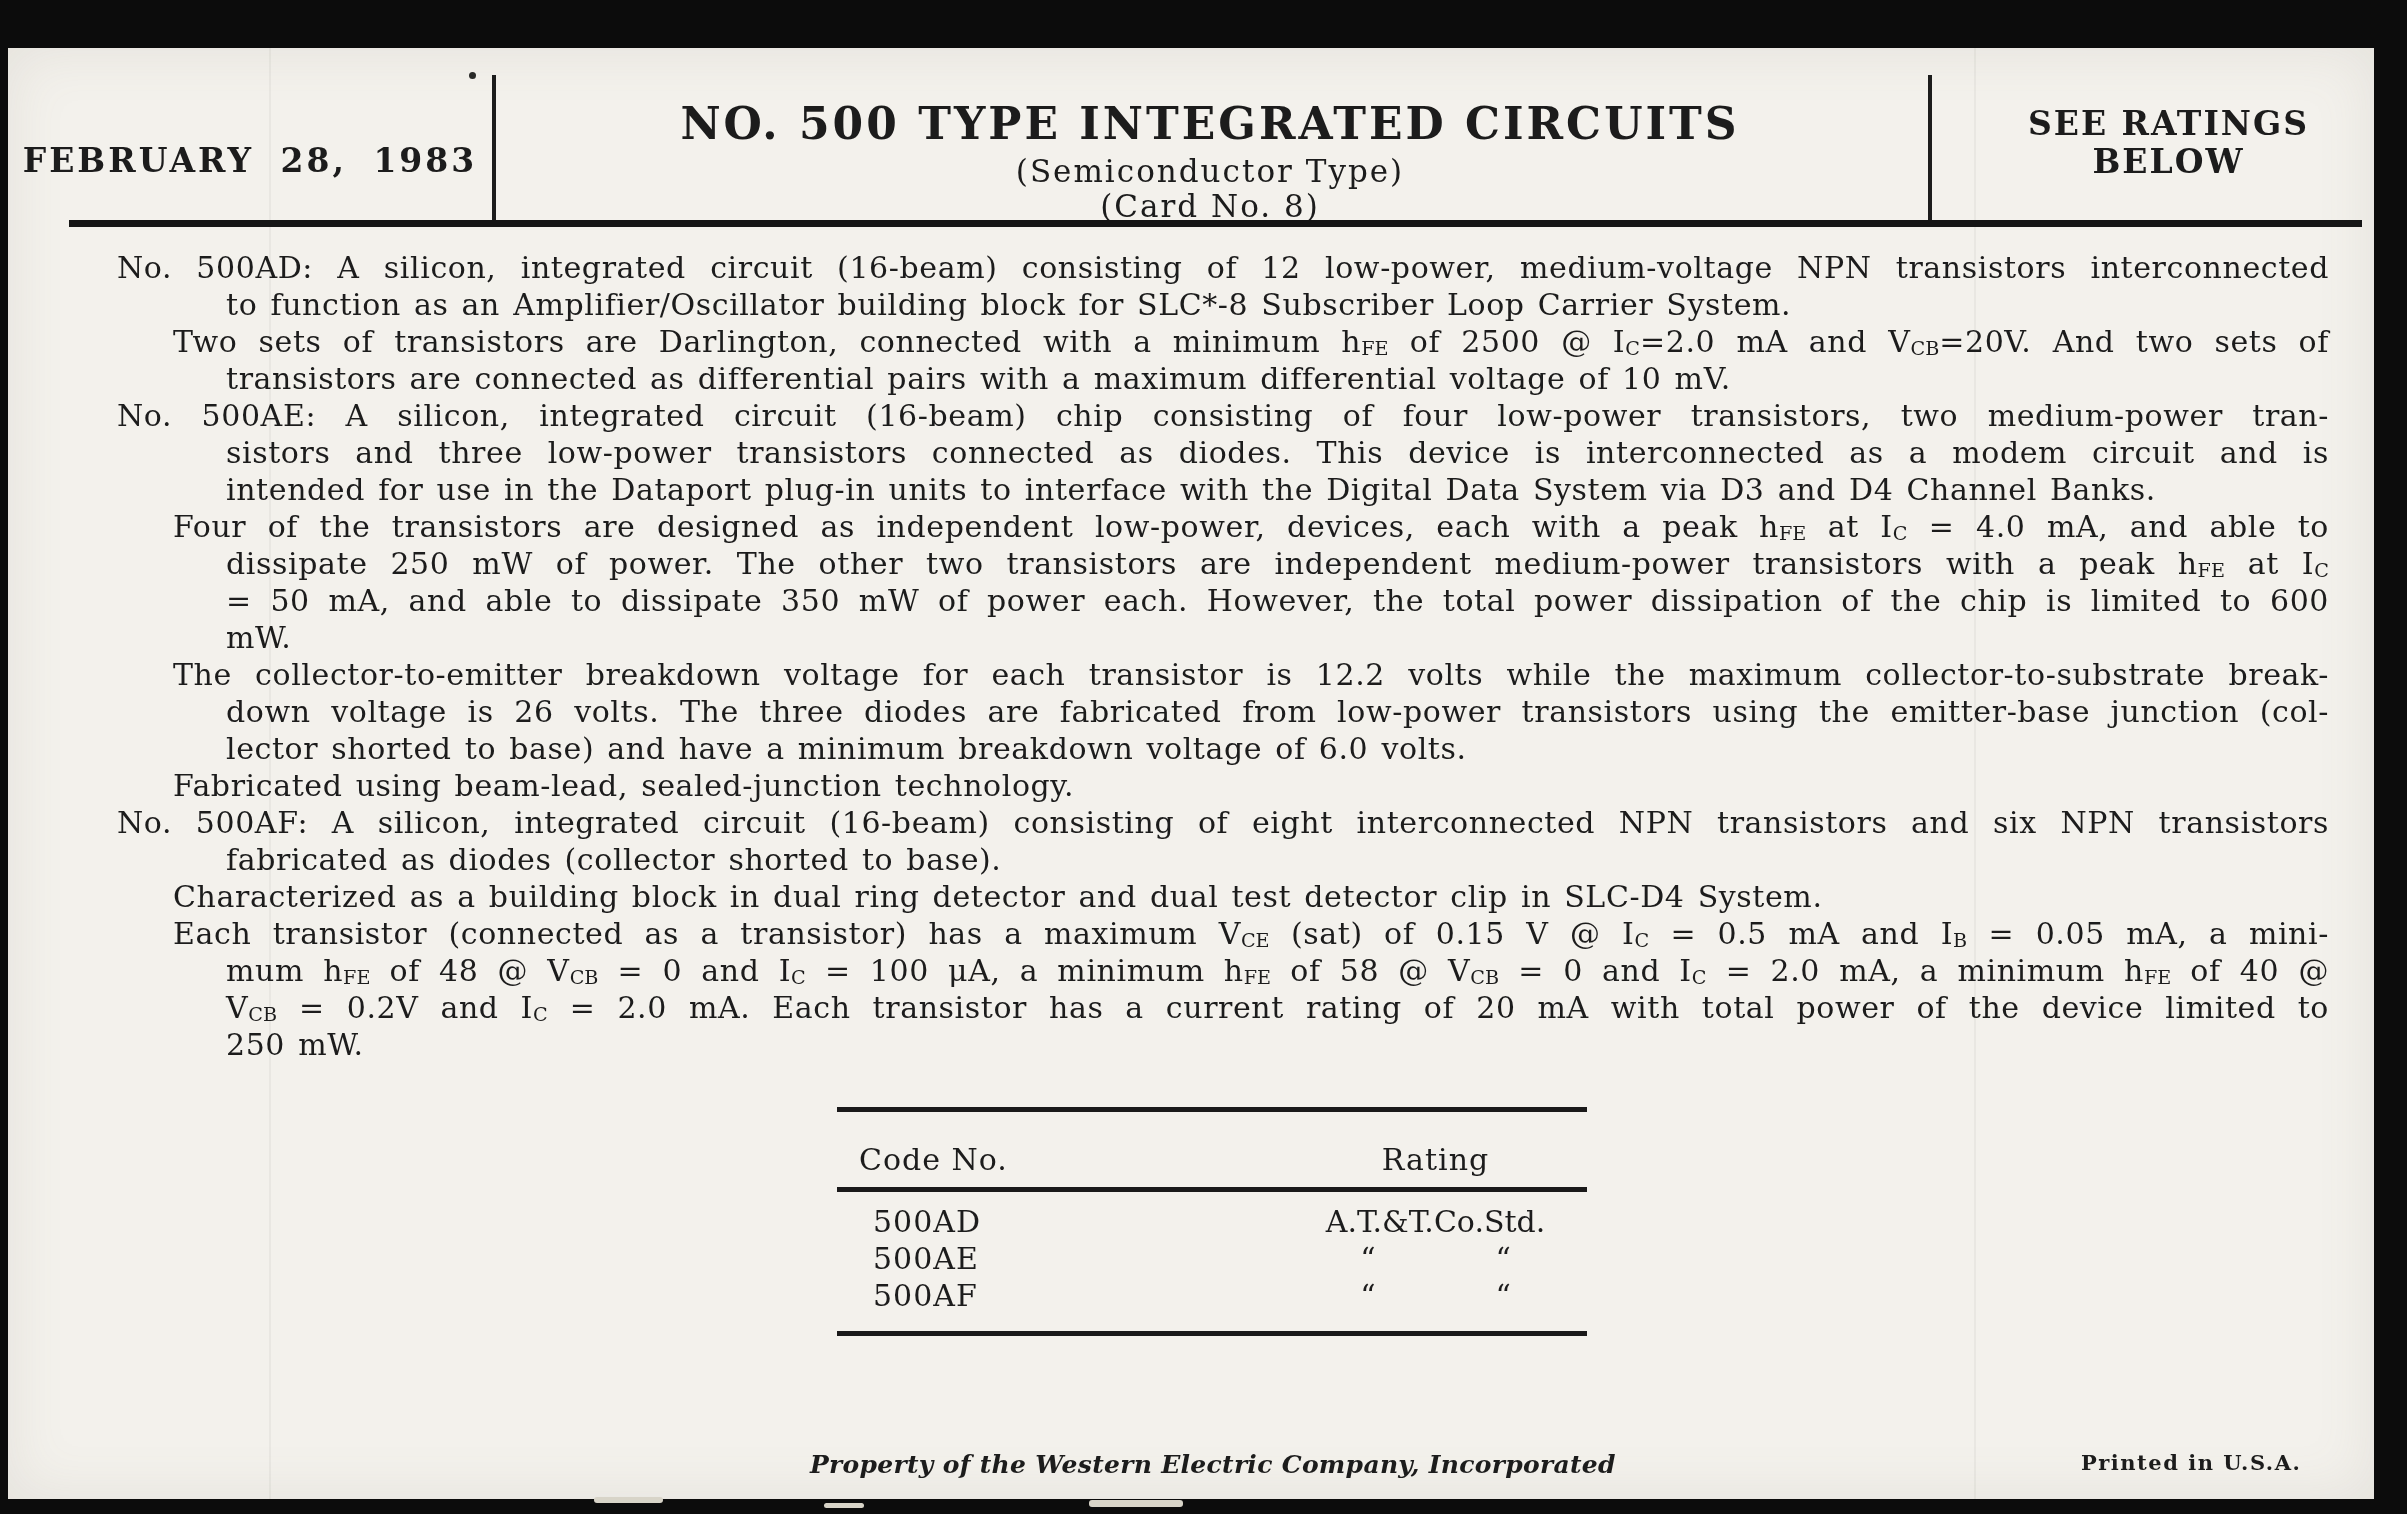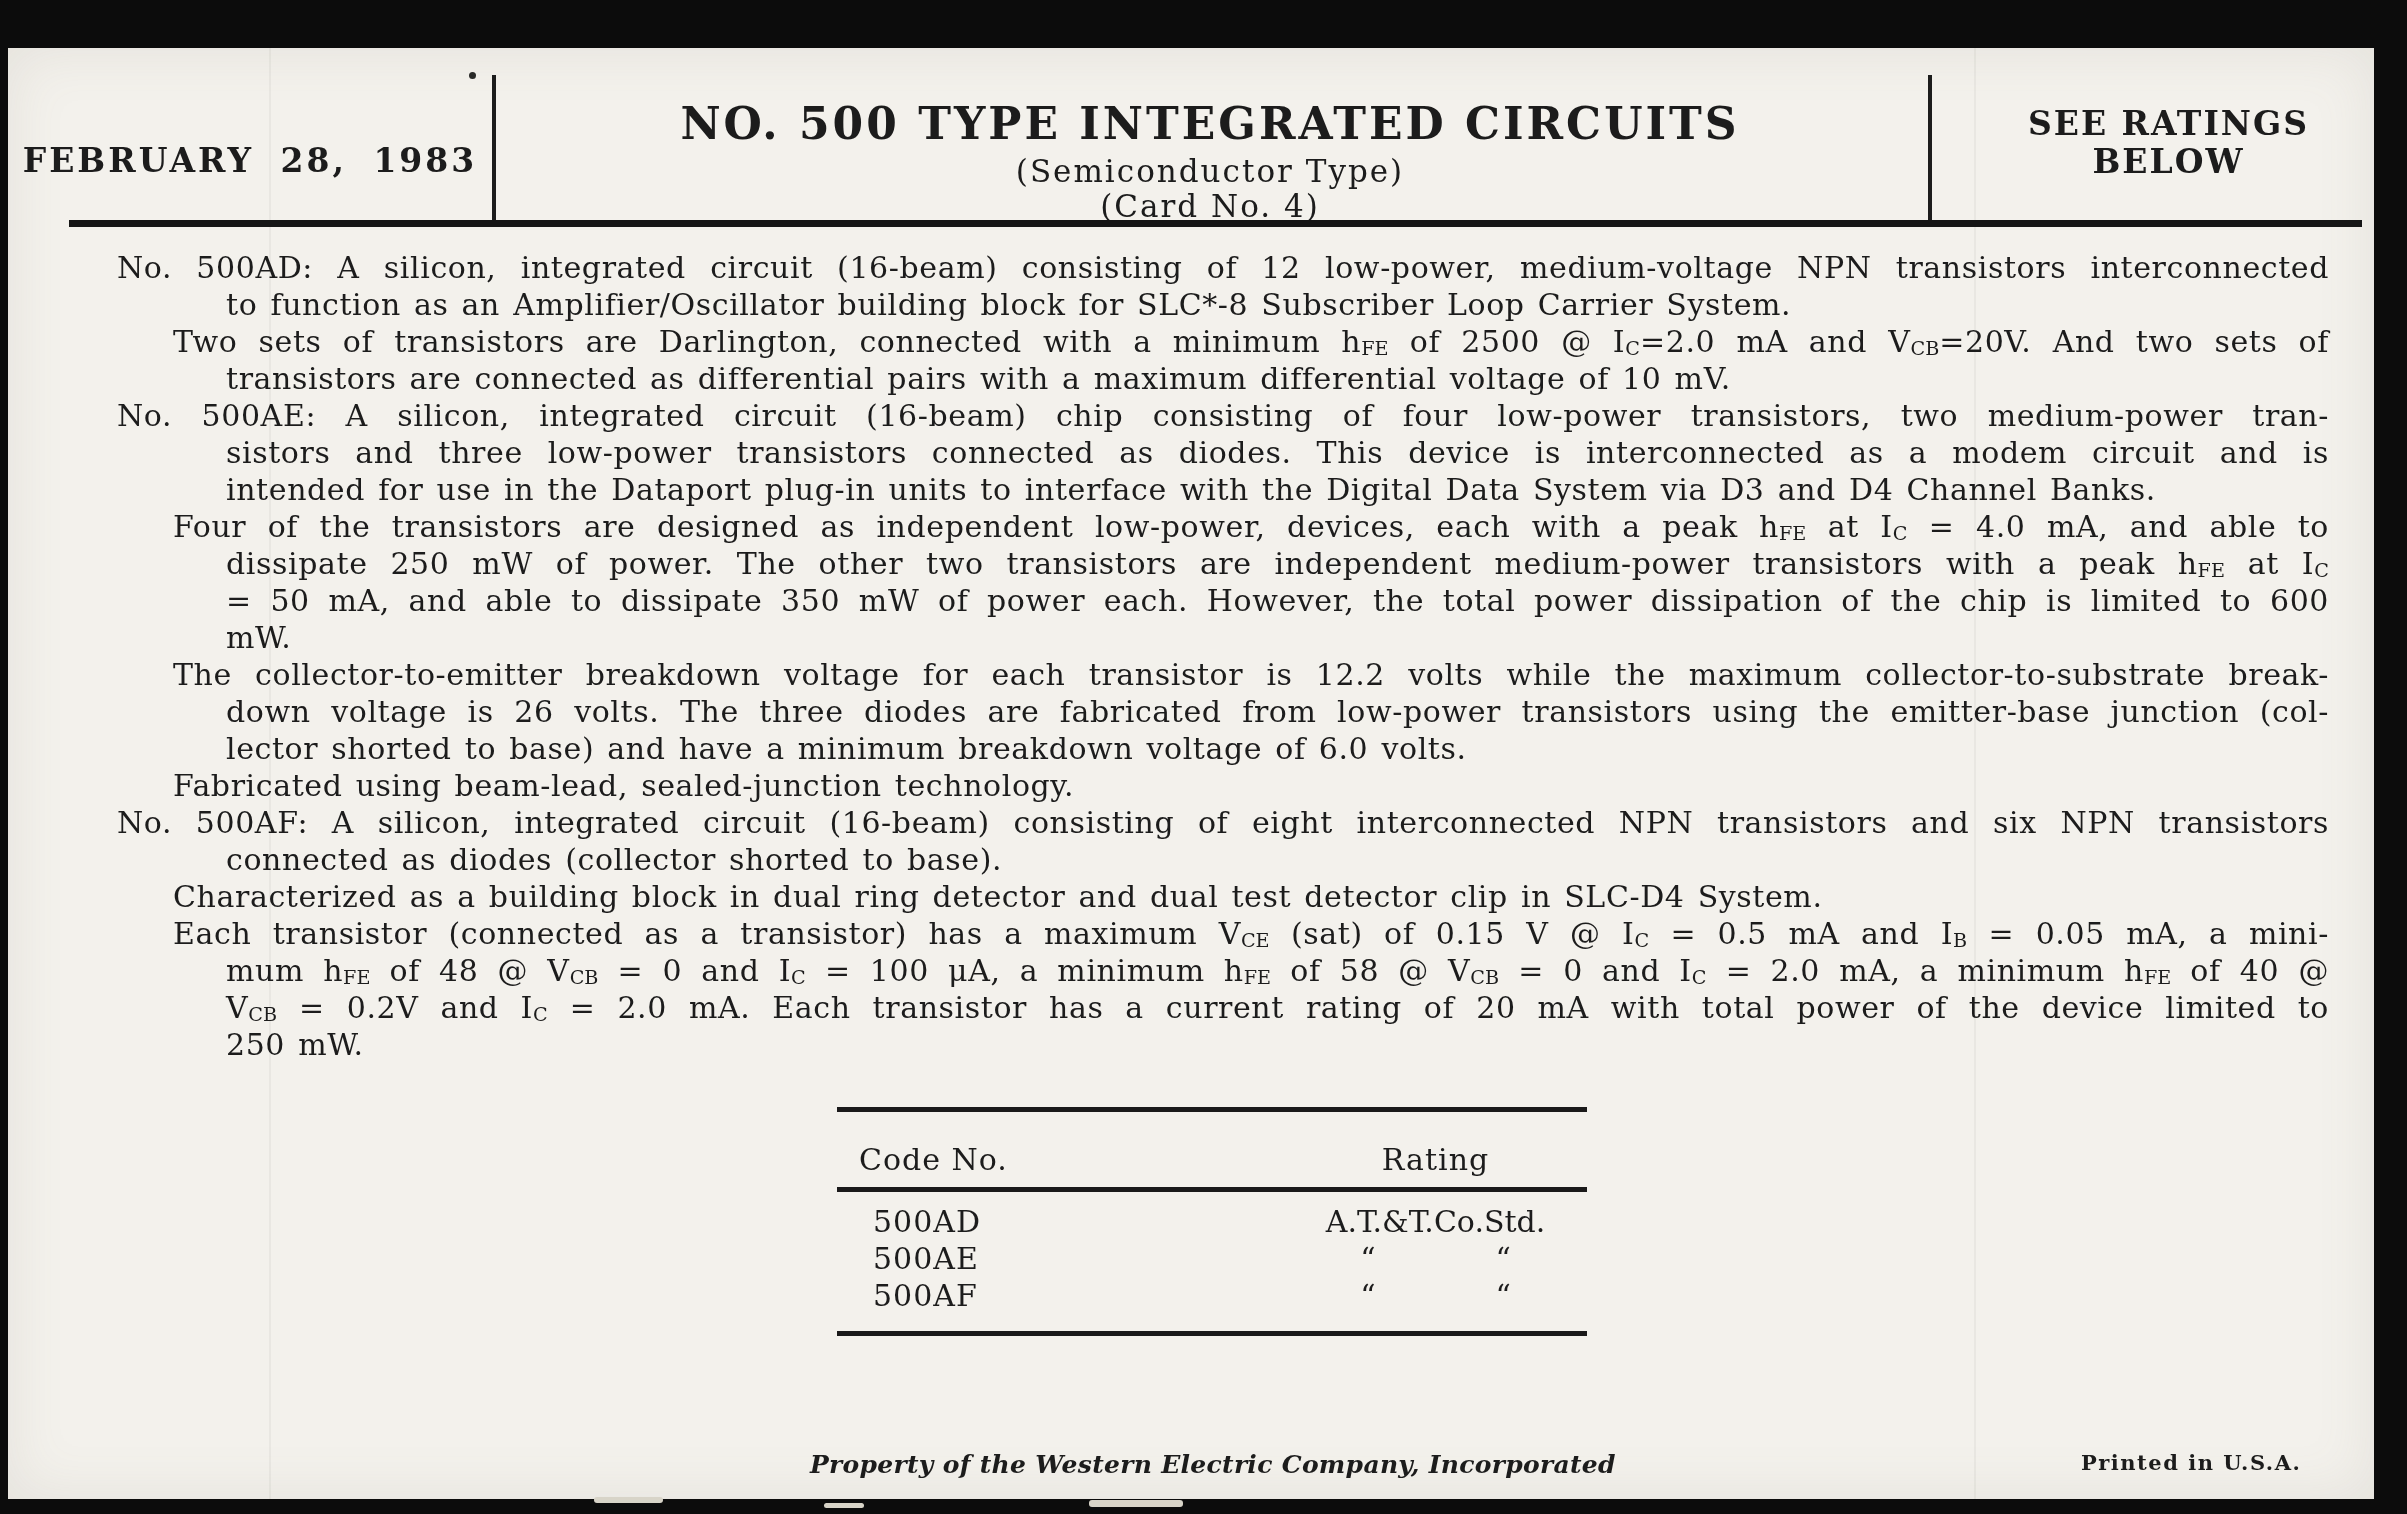--- a/index.html
+++ b/index.html
@@ -114,21 +114,21 @@
   <div class="crease" style="left:261px;"></div>
   <div class="crease" style="left:1966px;"></div>
   <div class="speck" style="left:461px; top:24px; width:7px; height:7px;"></div>
 
   <div class="hdr-date">FEBRUARY 28, 1983</div>
   <div class="vrule v1"></div>
   <div class="vrule v2"></div>
   <div class="hdr-center">
     <div class="hdr-title">NO. 500 TYPE INTEGRATED CIRCUITS</div>
     <div class="hdr-sub">(Semiconductor Type)</div>
-    <div class="hdr-card">(Card No. 4)</div>
+    <div class="hdr-card">(Card No. 8)</div>
   </div>
   <div class="hdr-ratings">
     <div>SEE RATINGS</div>
     <div>BELOW</div>
   </div>
   <div class="hrule"></div>
 
   <div class="body-text">
       <div class="bline ind-entry">No. 500AD: A silicon, integrated circuit (16-beam) consisting of 12 low-power, medium-voltage NPN transistors interconnected</div>
       <div class="bline ind-cont lastline">to function as an Amplifier/Oscillator building block for SLC*-8 Subscriber Loop Carrier System.</div>
@@ -139,21 +139,21 @@
       <div class="bline ind-cont lastline">intended for use in the Dataport plug-in units to interface with the Digital Data System via D3 and D4 Channel Banks.</div>
       <div class="bline ind-sub">Four of the transistors are designed as independent low-power, devices, each with a peak h<sub>FE</sub> at I<sub>C</sub> = 4.0 mA, and able to</div>
       <div class="bline ind-cont">dissipate 250 mW of power. The other two transistors are independent medium-power transistors with a peak h<sub>FE</sub> at I<sub>C</sub></div>
       <div class="bline ind-cont">= 50 mA, and able to dissipate 350 mW of power each. However, the total power dissipation of the chip is limited to 600</div>
       <div class="bline ind-cont lastline">mW.</div>
       <div class="bline ind-sub">The collector-to-emitter breakdown voltage for each transistor is 12.2 volts while the maximum collector-to-substrate break-</div>
       <div class="bline ind-cont">down voltage is 26 volts. The three diodes are fabricated from low-power transistors using the emitter-base junction (col-</div>
       <div class="bline ind-cont lastline">lector shorted to base) and have a minimum breakdown voltage of 6.0 volts.</div>
       <div class="bline ind-sub lastline">Fabricated using beam-lead, sealed-junction technology.</div>
       <div class="bline ind-entry">No. 500AF: A silicon, integrated circuit (16-beam) consisting of eight interconnected NPN transistors and six NPN transistors</div>
-      <div class="bline ind-cont lastline">connected as diodes (collector shorted to base).</div>
+      <div class="bline ind-cont lastline">fabricated as diodes (collector shorted to base).</div>
       <div class="bline ind-sub lastline">Characterized as a building block in dual ring detector and dual test detector clip in SLC-D4 System.</div>
       <div class="bline ind-sub">Each transistor (connected as a transistor) has a maximum V<sub>CE</sub> (sat) of 0.15 V @ I<sub>C</sub> = 0.5 mA and I<sub>B</sub> = 0.05 mA, a mini-</div>
       <div class="bline ind-cont">mum h<sub>FE</sub> of 48 @ V<sub>CB</sub> = 0 and I<sub>C</sub> = 100 μA, a minimum h<sub>FE</sub> of 58 @ V<sub>CB</sub> = 0 and I<sub>C</sub> = 2.0 mA, a minimum h<sub>FE</sub> of 40 @</div>
       <div class="bline ind-cont">V<sub>CB</sub> = 0.2V and I<sub>C</sub> = 2.0 mA. Each transistor has a current rating of 20 mA with total power of the device limited to</div>
       <div class="bline ind-cont lastline">250 mW.</div>
     </div>
 
   <div class="ratings-table">
     <div class="trule"></div>
     <div class="thead">

